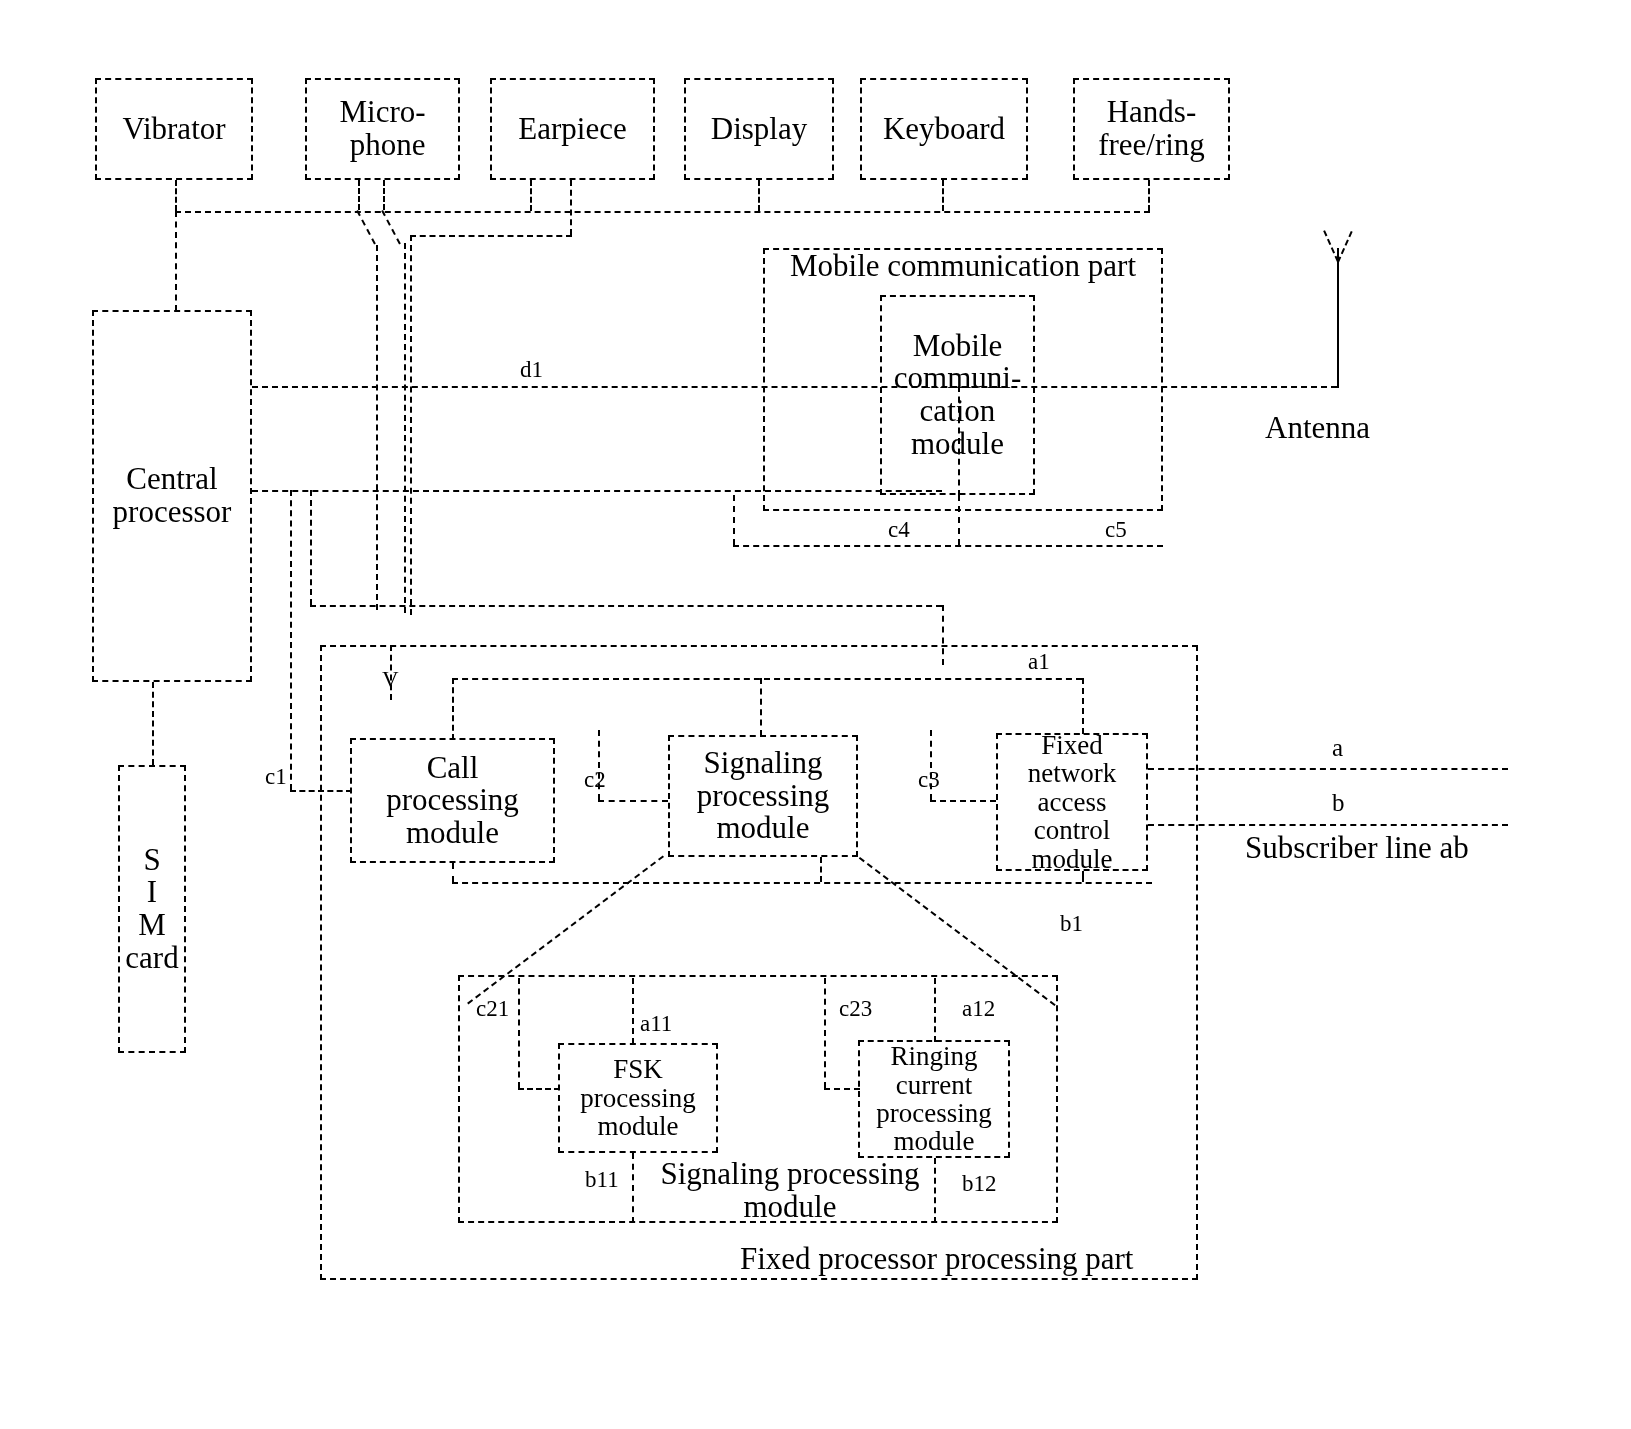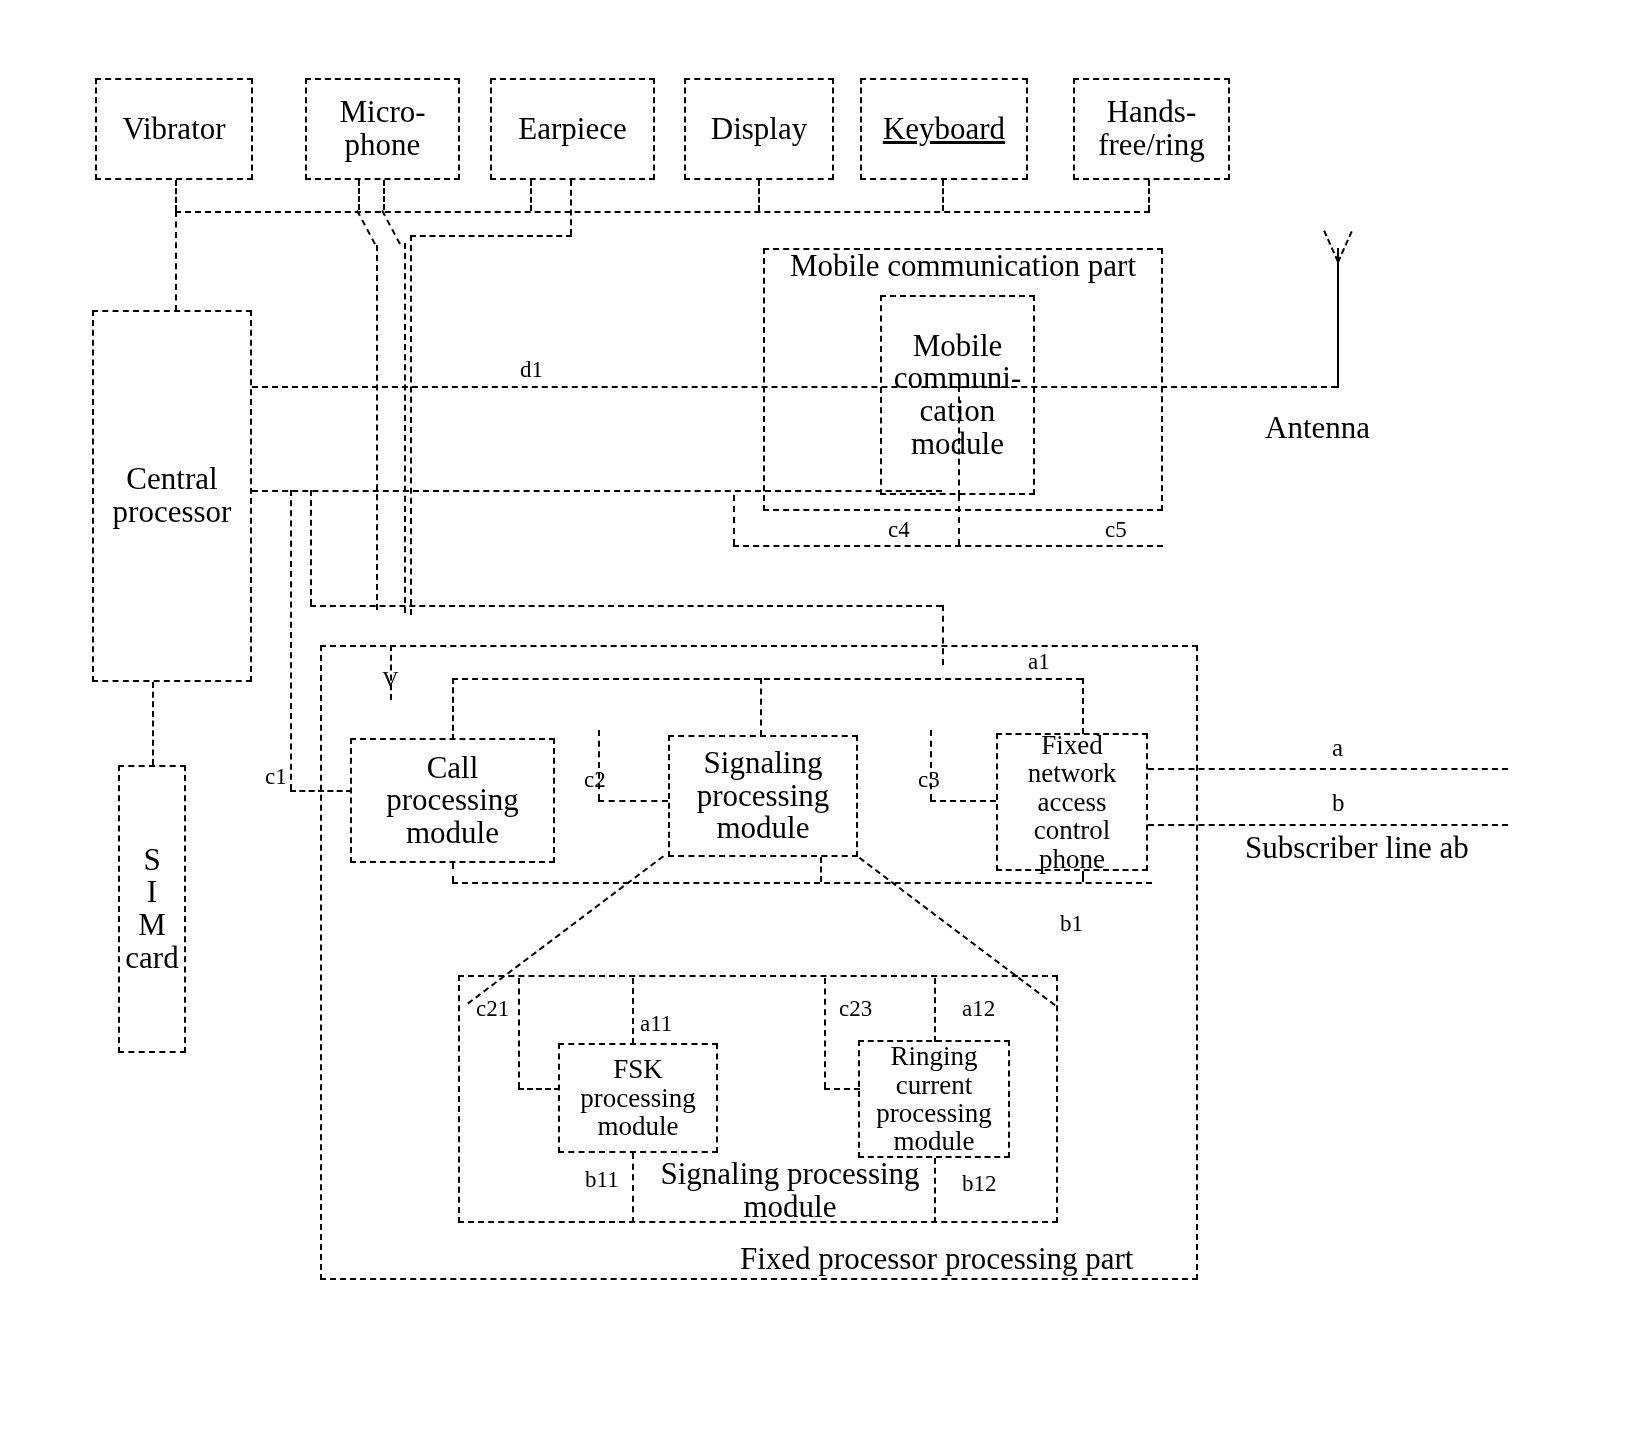--- a/index.html
+++ b/index.html
@@ -80,34 +80,34 @@
 </style>
 </head>
 <body>
 
 <div id="root">
 
   <div class="box f28" style="left:95px; top:78px; width:158px; height:102px;">
     <span class="box-label">Vibrator</span>
   </div>
 
-  <div class="box f28" style="left:305px; top:78px; width:155px; height:102px;">
+  <div class="box f28" style="left:305px; top:78px; width:155px; height:102px;text-align:right;">
     <span class="box-label">Micro-
 phone</span>
   </div>
 
   <div class="box f28" style="left:490px; top:78px; width:165px; height:102px;">
     <span class="box-label">Earpiece</span>
   </div>
 
   <div class="box f28" style="left:684px; top:78px; width:150px; height:102px;">
     <span class="box-label">Display</span>
   </div>
 
-  <div class="box f28" style="left:860px; top:78px; width:168px; height:102px;text-decoration:underline;">
+  <div class="box f28" style="left:860px; top:78px; width:168px; height:102px;">
     <span class="box-label">Keyboard</span>
   </div>
 
   <div class="box f28" style="left:92px; top:310px; width:160px; height:372px;">
     <span class="box-label">Central
 processor</span>
   </div>
 
   <div class="box f28" style="left:1073px; top:78px; width:157px; height:102px;">
     <span class="box-label">Hands-
@@ -149,21 +149,21 @@
     <span class="box-label">Signaling
 processing
 module</span>
   </div>
 
   <div class="box f26" style="left:996px; top:733px; width:152px; height:138px;">
     <span class="box-label">Fixed
 network
 access
 control
-phone</span>
+module</span>
   </div>
 
   <div class="cap f28" style="left:1245px; top:832px; width:380px; text-align:left;">Subscriber line ab</div>
 
   <div class="grp" style="left:458px; top:975px; width:600px; height:248px;"></div>
   <div class="cap f28" style="left:640px; top:1158px; width:300px;">Signaling processing
 module</div>
 
   <div class="box f26" style="left:558px; top:1043px; width:160px; height:110px;">
     <span class="box-label">FSK

